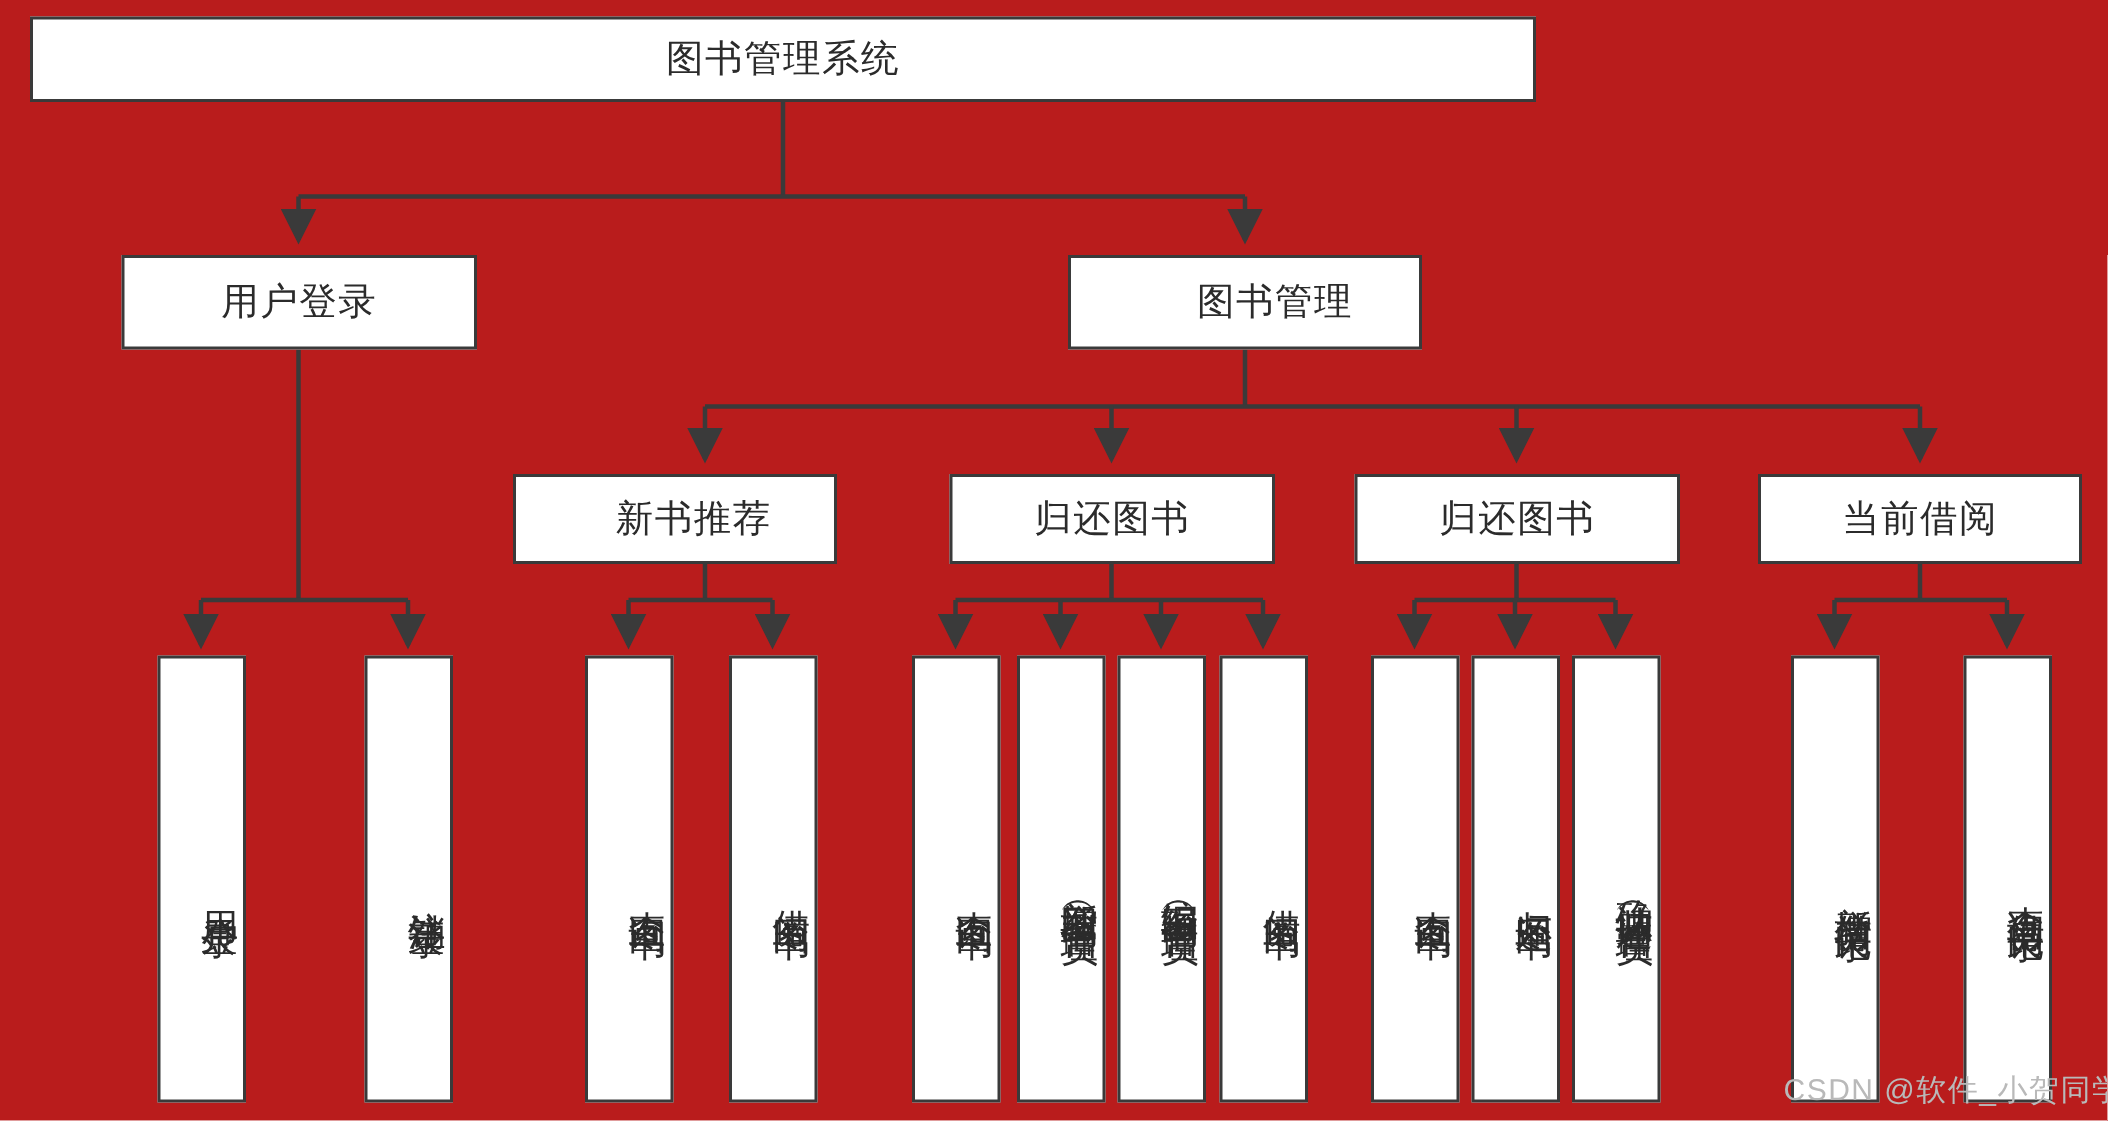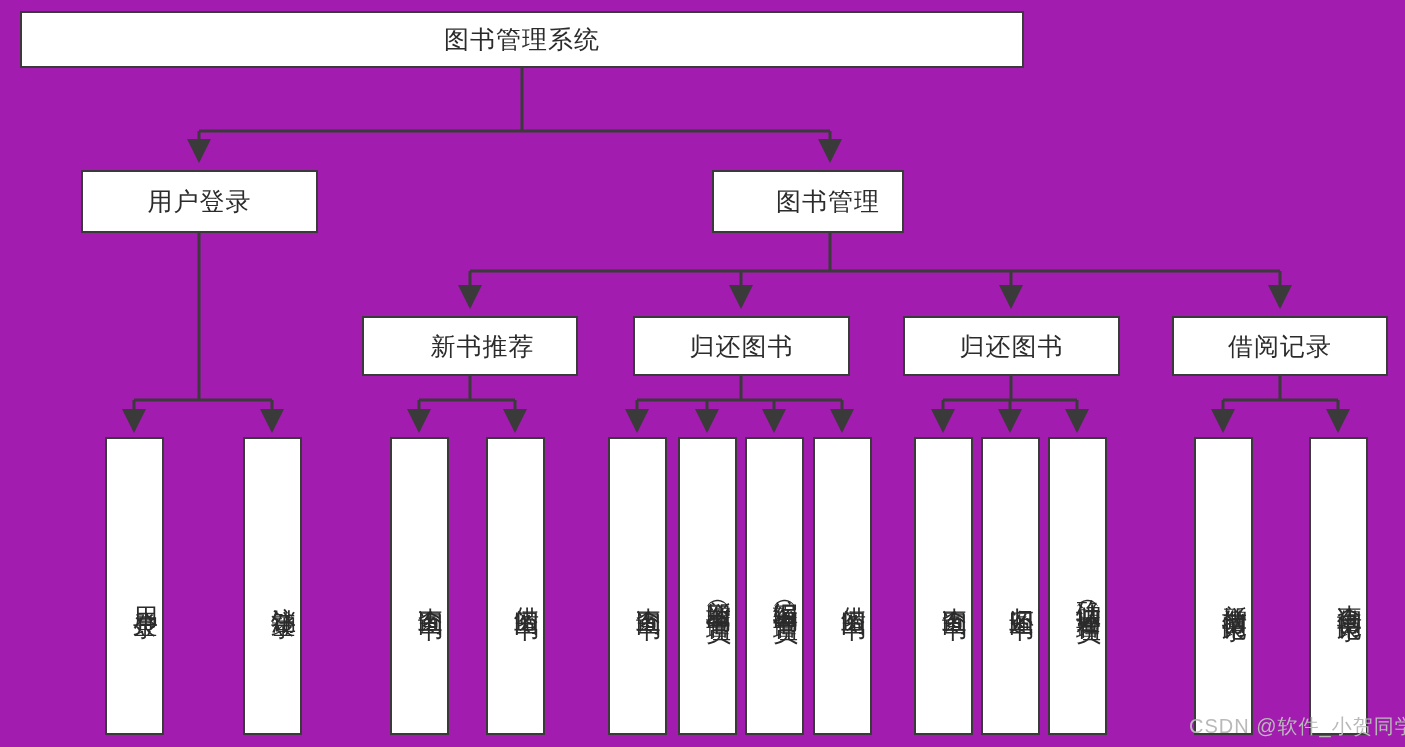--- a/index.html
+++ b/index.html
@@ -4,21 +4,21 @@
 <style>
   html,body{margin:0;padding:0;background:#ffffff;}
   body{
     font-family:"Liberation Sans","DejaVu Sans",sans-serif;
     -webkit-font-smoothing:antialiased;
   }
   #canvas{
     position:relative;
     width:1405px;
     height:747px;
-    background:#a21caf;
+    background:#b91c1c;
     overflow:hidden;
   }
   #wires{
     position:absolute;
     left:0;top:0;
     width:1405px;height:747px;
     pointer-events:none;
   }
   .node{
     position:absolute;
@@ -118,35 +118,35 @@
     </g>
   </svg>
 
   <div class="node h" style="left:20px;top:11px;width:1004px;height:57px;">
     <span>图书管理系统</span>
   </div>
 
   <div class="node h" style="left:81px;top:170px;width:237px;height:63px;">
     <span>用户登录</span>
   </div>
-  <div class="node h" style="left:712px;top:170px;width:192px;height:63px;padding-left:40px;">
+  <div class="node h" style="left:712px;top:170px;width:236px;height:63px;padding-left:40px;">
     <span>图书管理</span>
   </div>
 
-  <div class="node h" style="left:362px;top:316px;width:216px;height:60px;padding-left:25px;">
+  <div class="node h" style="left:342px;top:316px;width:216px;height:60px;padding-left:25px;">
     <span>新书推荐</span>
   </div>
   <div class="node h" style="left:633px;top:316px;width:217px;height:60px;">
     <span>归还图书</span>
   </div>
   <div class="node h" style="left:903px;top:316px;width:217px;height:60px;">
     <span>归还图书</span>
   </div>
   <div class="node h" style="left:1172px;top:316px;width:216px;height:60px;">
-    <span>借阅记录</span>
+    <span>当前借阅</span>
   </div>
 
   <div class="node v" style="left:105px;top:437px;width:59px;height:298px;">
     <span class="vtext">用户登录</span>
   </div>
   <div class="node v" style="left:243px;top:437px;width:59px;height:298px;">
     <span class="vtext">注销登录</span>
   </div>
 
   <div class="node v" style="left:390px;top:437px;width:59px;height:298px;">

